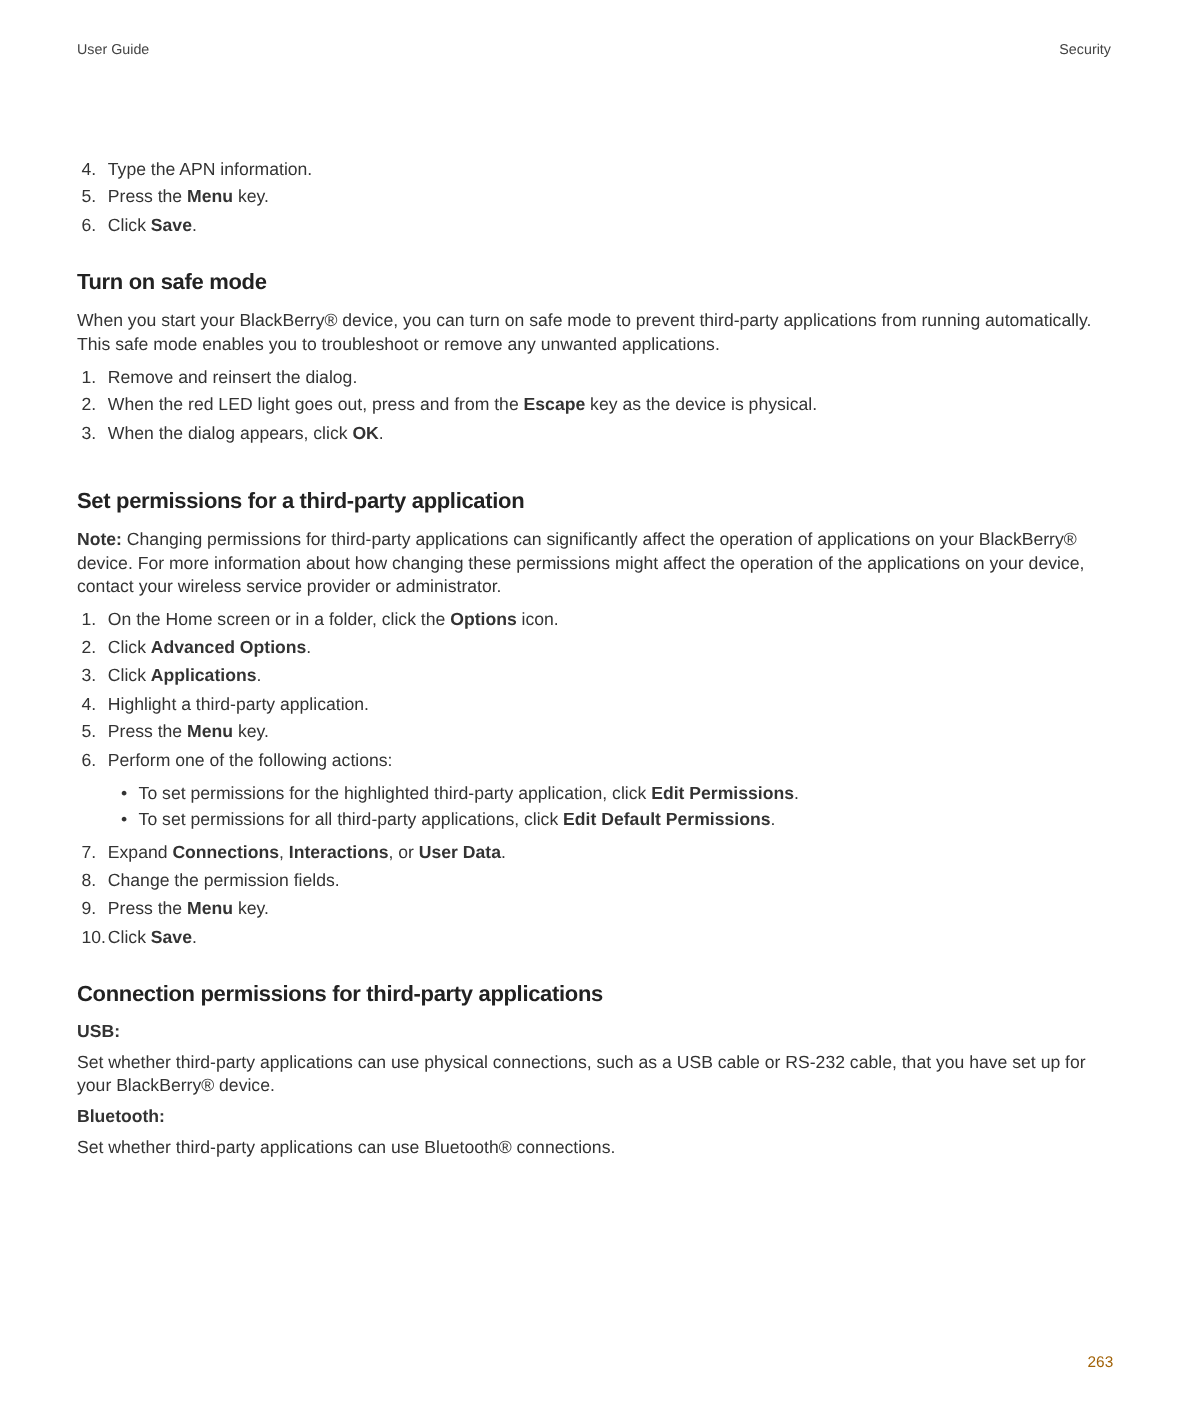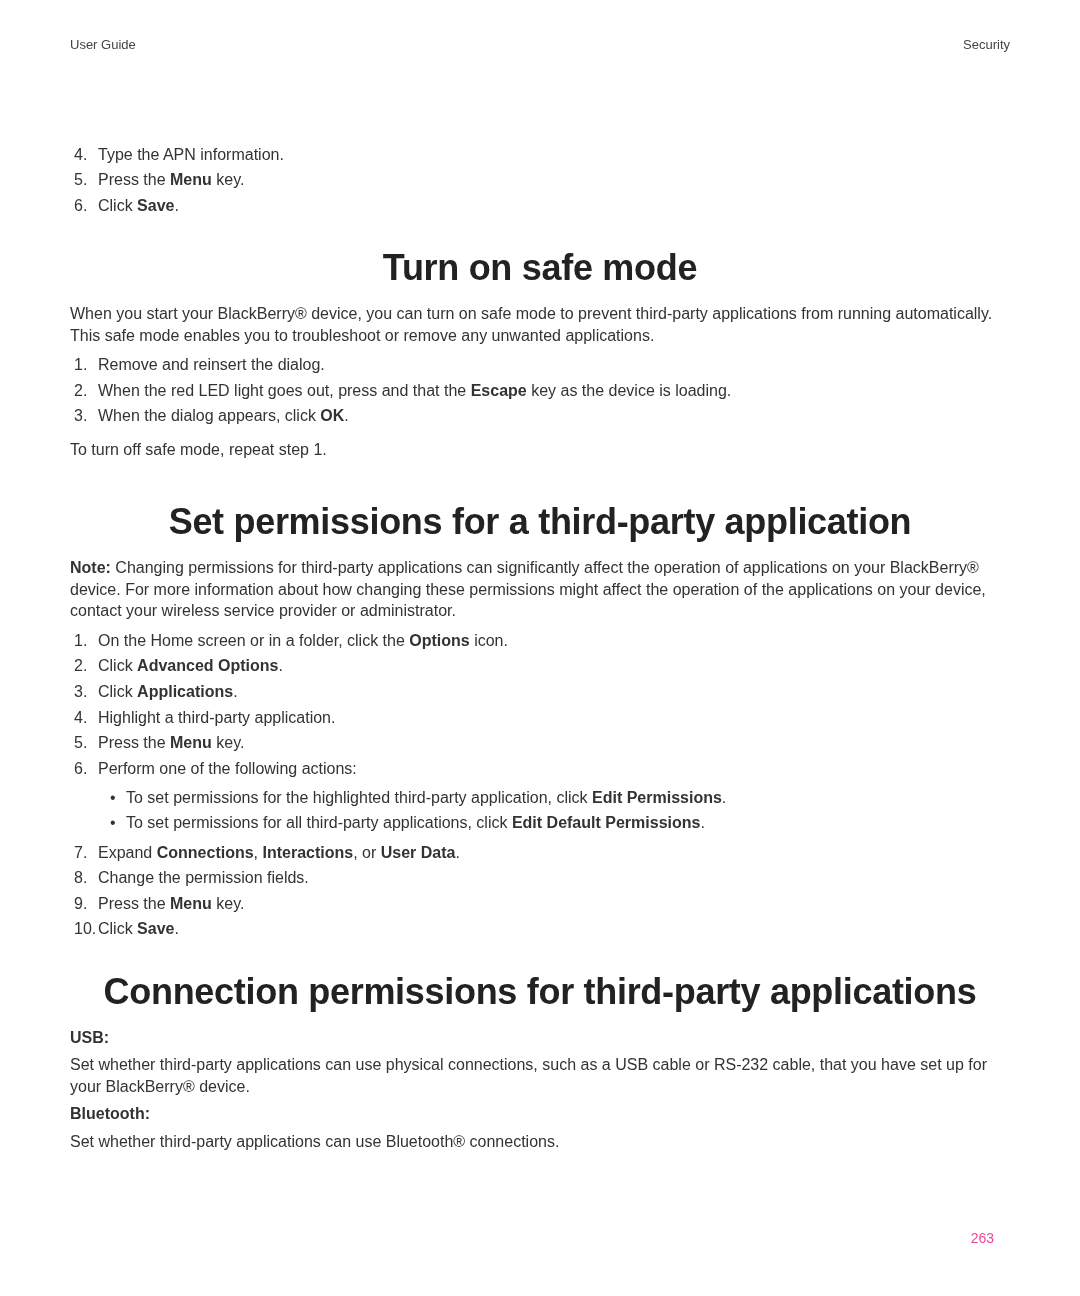--- a/index.html
+++ b/index.html
@@ -17,27 +17,26 @@
     position: relative;
   }
   .hdr {
     display: flex;
     justify-content: space-between;
     font-size: 13px;
     color: #444;
     margin-bottom: 90px;
   }
   h2.section {
-    font-size: 36px;
+    font-size: 20px;
     font-weight: 700;
     color: #222;
     margin-top: 28px;
     margin-bottom: 10px;
     letter-spacing: -0.3px;
-    text-align: center;
   }
   p.body {
     margin: 6px 0;
     color: #333;
   }
   ol.steps {
     list-style: none;
     padding-left: 0;
     margin: 8px 0;
   }
@@ -74,23 +73,23 @@
   .deflabel {
     font-weight: 700;
     margin-top: 10px;
   }
   .defbody {
     margin: 4px 0 6px 28px;
   }
   .pagenum {
     position: absolute;
     bottom: 48px;
-    right: 86px;
+    right: 68px;
     font-size: 14px;
-    color: #ec4899;
+    color: #a16207;
   }
 </style>
 </head>
 <body>
 
 <div class="page">
 
   <div class="hdr">
     <span>User Guide</span>
     <span>Security</span>
@@ -113,28 +112,27 @@
 
   <h2 class="section">Turn on safe mode</h2>
   <p class="body">When you start your BlackBerry® device, you can turn on safe mode to prevent third-party applications from running automatically. This safe mode enables you to troubleshoot or remove any unwanted applications.</p>
   <ol class="steps">
     <li>
       <span class="num">1.</span>
       <span class="txt"><span>Remove and reinsert the dialog.</span></span>
     </li>
     <li>
       <span class="num">2.</span>
-      <span class="txt"><span>When the red LED light goes out, press and that the </span><b>Escape</b><span> key as the device is loading.</span></span>
+      <span class="txt"><span>When the red LED light goes out, press and from the </span><b>Escape</b><span> key as the device is physical.</span></span>
     </li>
     <li>
       <span class="num">3.</span>
       <span class="txt"><span>When the dialog appears, click </span><b>OK</b><span>.</span></span>
     </li>
   </ol>
-  <p class="body" style="margin-top:12px">To turn off safe mode, repeat step 1.</p>
 
   <h2 class="section" style="margin-top:38px">Set permissions for a third-party application</h2>
   <p class="body">
     <b>Note:</b><span>  Changing permissions for third-party applications can significantly affect the operation of applications on your BlackBerry® device. For more information about how changing these permissions might affect the operation of the applications on your device, contact your wireless service provider or administrator.</span>
   </p>
   <ol class="steps">
     <li>
       <span class="num">1.</span>
       <span class="txt"><span>On the Home screen or in a folder, click the </span><b>Options</b><span> icon.</span></span>
     </li>

